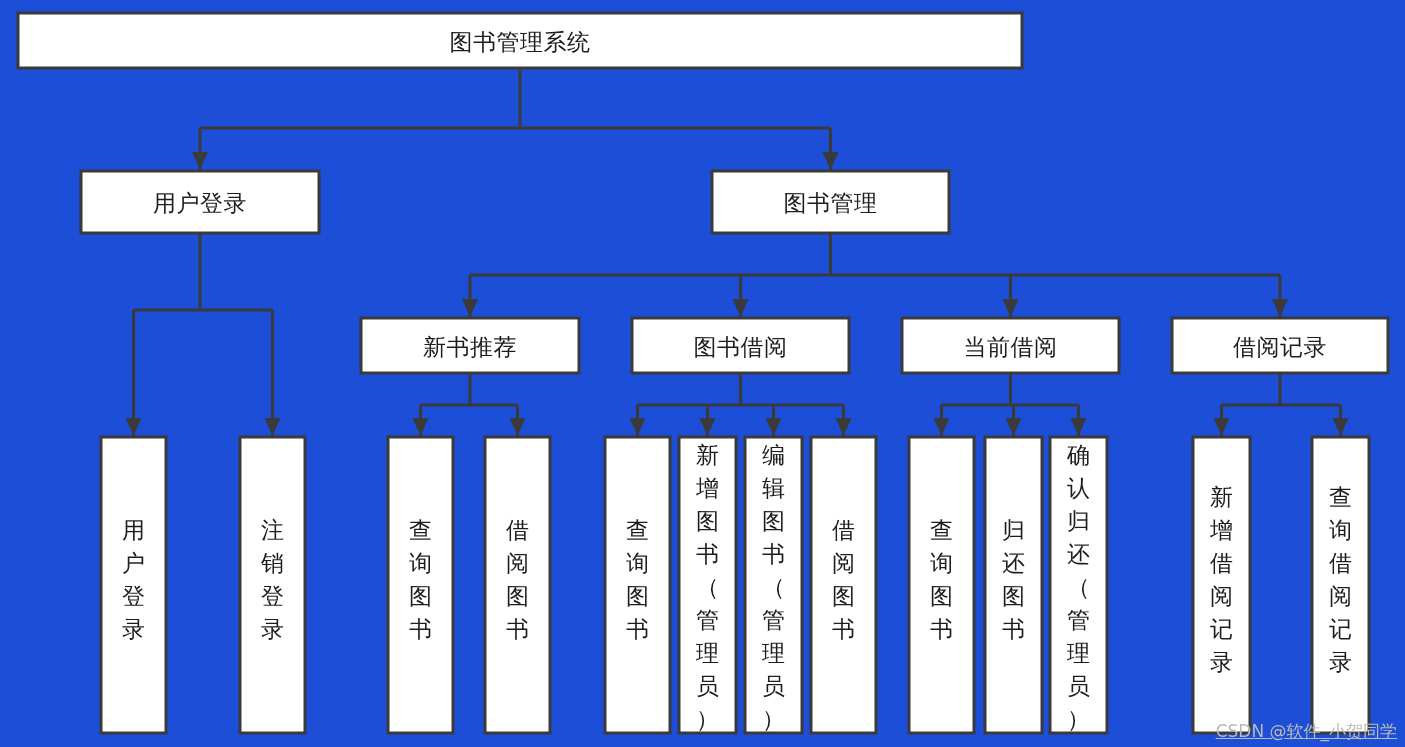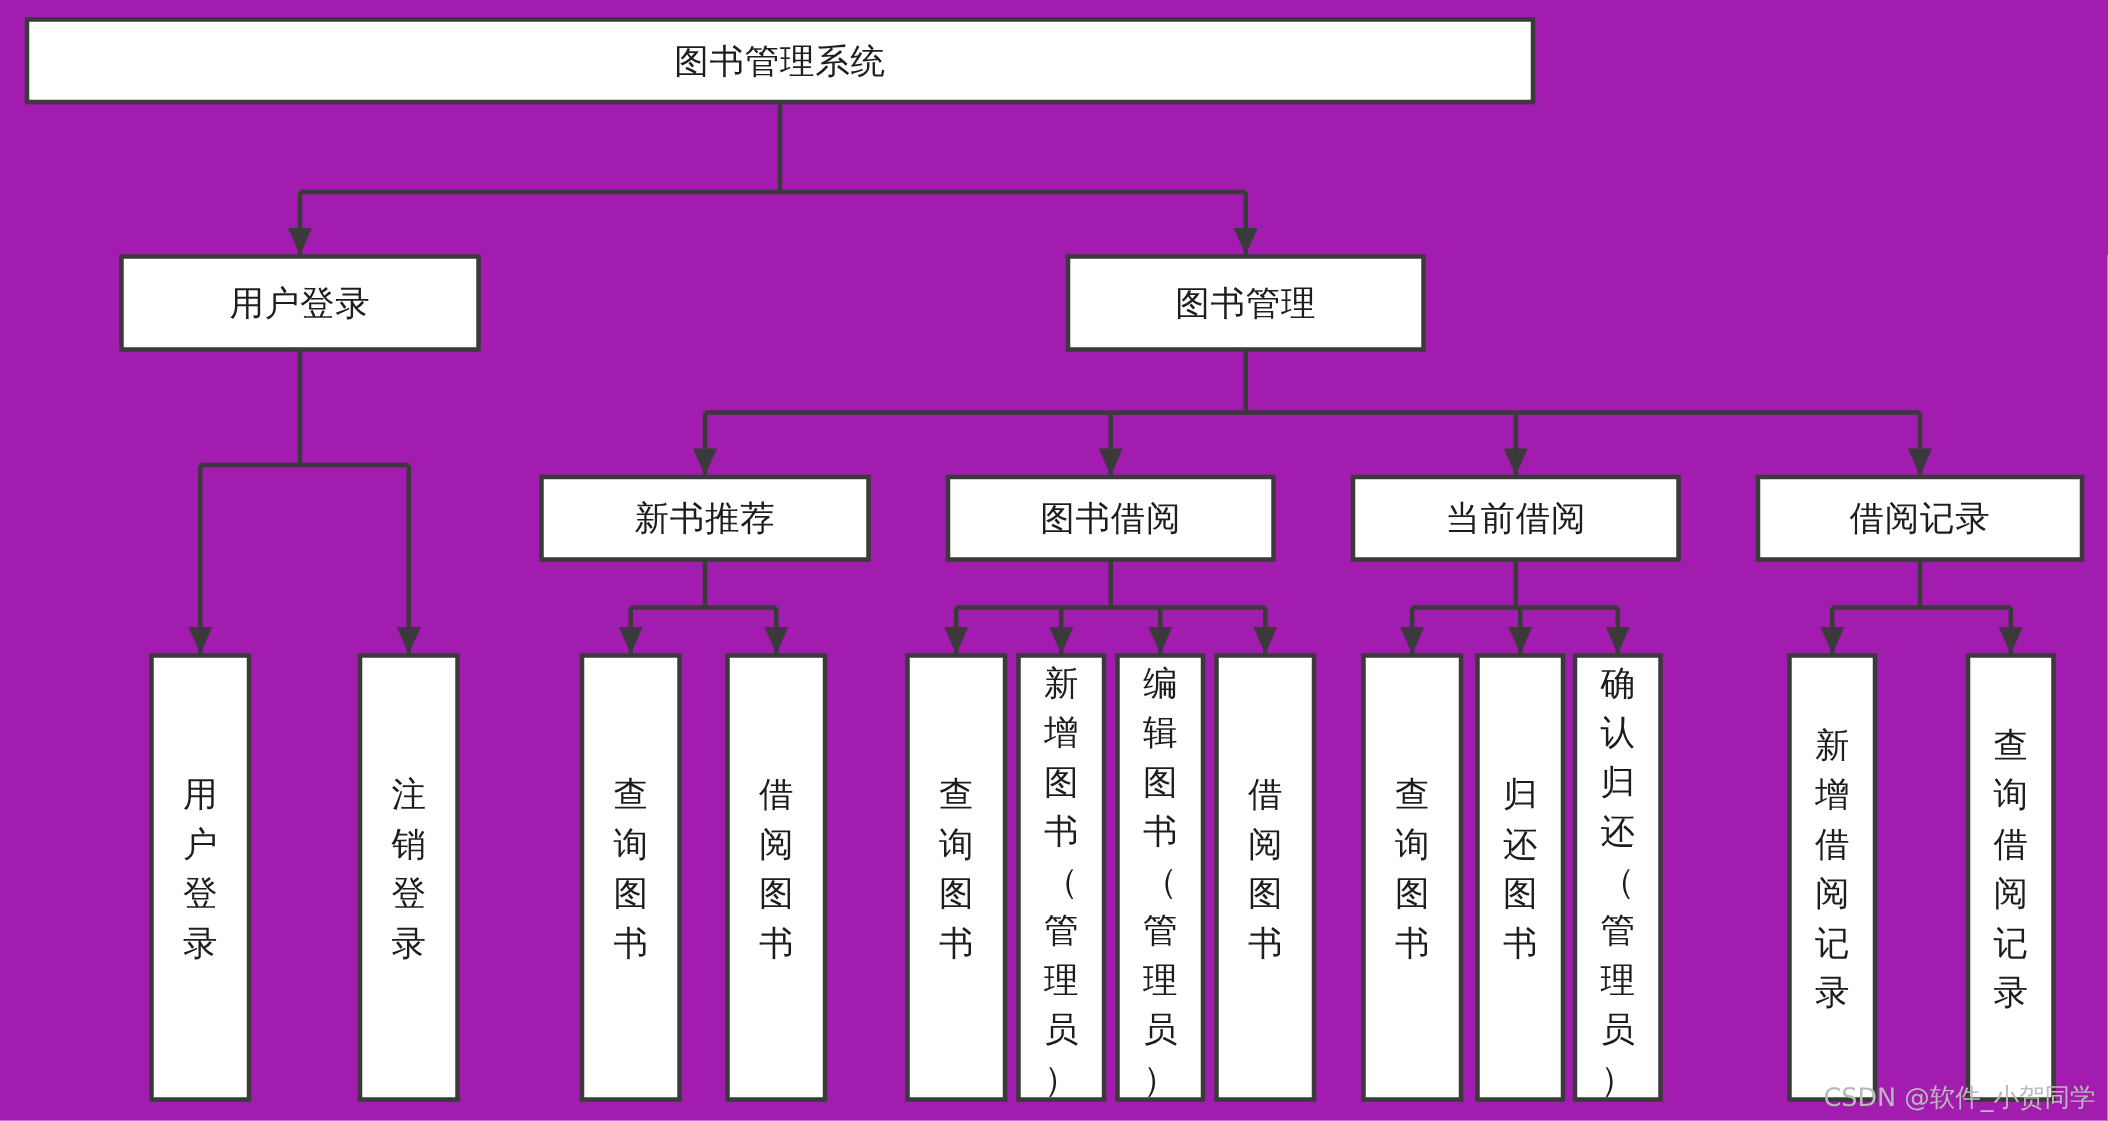--- a/index.html
+++ b/index.html
@@ -11,21 +11,21 @@
     font-family: "DejaVu Sans", "Liberation Sans", sans-serif;
     width: 1405px;
     height: 747px;
     overflow: hidden;
     position: relative;
   }
   #diagram-root {
     position: relative;
     width: 1405px;
     height: 747px;
-    background: #a21caf;
+    background: #1d4ed8;
   }
   svg#tree-svg {
     position: absolute;
     left: 0;
     top: 0;
     width: 1405px;
     height: 747px;
     display: block;
   }
   .node-box {
@@ -59,20 +59,21 @@
   }
   .watermark {
     position: absolute;
     right: 8px;
     bottom: 4px;
     font-family: "DejaVu Sans", "Liberation Sans", sans-serif;
     font-size: 17px;
     color: #b9b9b9;
     white-space: nowrap;
     user-select: none;
+    text-decoration: underline;
   }
 </style>
 </head>
 <body>
 
 <div id="diagram-root">
 
   <svg id="tree-svg" viewBox="0 0 1405 747">
     <g id="connectors-layer">
         <line x1="520" y1="68" x2="520" y2="128" class="connector"></line>

